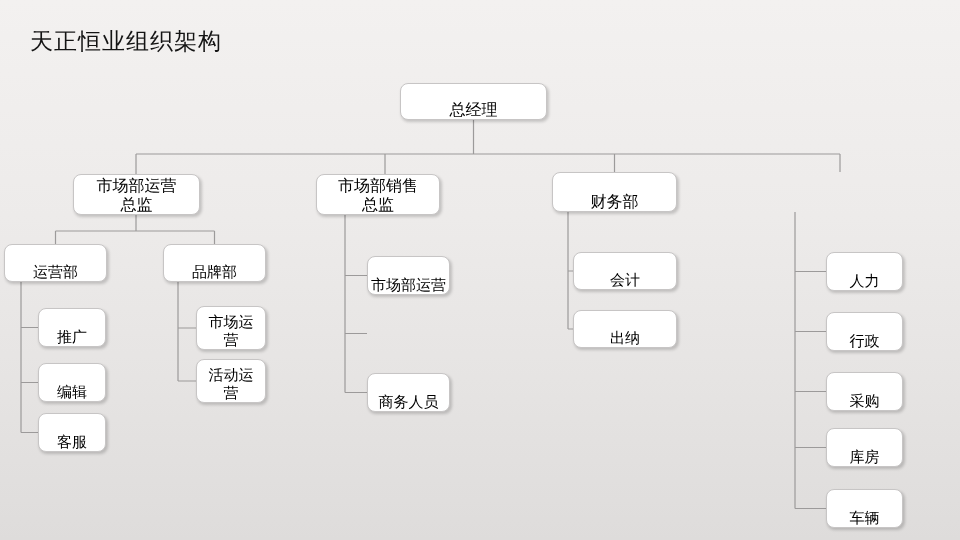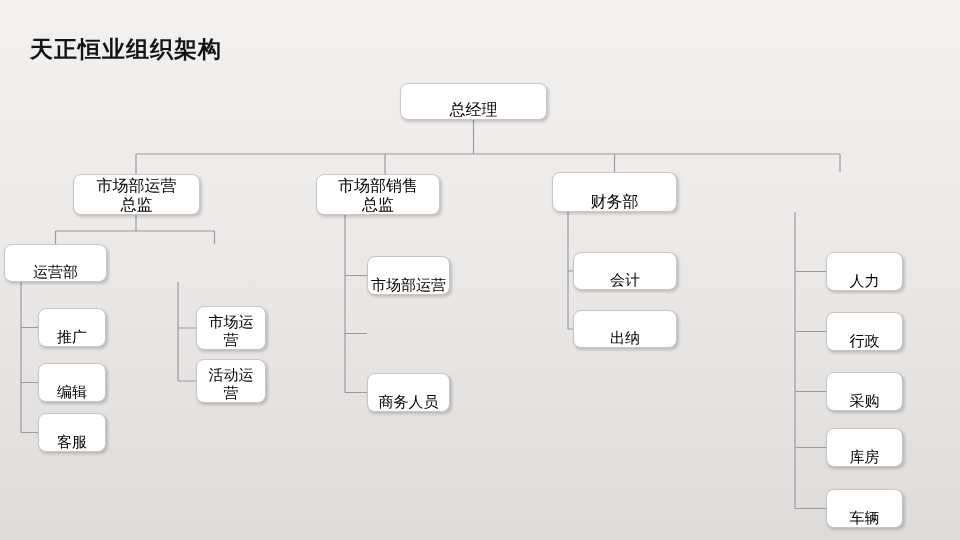--- a/index.html
+++ b/index.html
@@ -11,24 +11,23 @@
     height: 540px;
     overflow: hidden;
     background: linear-gradient(180deg, #f3f1f0 0%, #edebea 40%, #e6e4e3 70%, #dedcdb 100%);
   }
 
   .slide-title {
     position: absolute;
     left: 30px;
     top: 26px;
     font-size: 23px;
-    font-weight: bold;
+    font-weight: normal;
     color: #141414;
     letter-spacing: 1px;
-    margin-top: 8px;
   }
 
   svg.connectors {
     position: absolute;
     left: 0; top: 0;
     width: 960px; height: 540px;
   }
   svg.connectors path {
     fill: none;
     stroke: #9c9a9a;
@@ -82,20 +81,23 @@
     <span class="label">市场部销售
 总监</span>
   </div>
   <div class="node lvl2" style="left:552px;top:172px;width:125px;height:40px">
     <span class="label">财务部</span>
   </div>
 
   <div class="node" style="left:4px;top:244px;width:103px;height:38px">
     <span class="label">运营部</span>
   </div>
+  <div class="node" style="left:163px;top:244px;width:103px;height:38px">
+    <span class="label">品牌部</span>
+  </div>
   <div class="node" style="left:38px;top:308px;width:68px;height:39px">
     <span class="label">推广</span>
   </div>
   <div class="node" style="left:38px;top:363px;width:68px;height:39px">
     <span class="label">编辑</span>
   </div>
   <div class="node" style="left:38px;top:413px;width:68px;height:39px">
     <span class="label">客服</span>
   </div>
   <div class="node" style="left:196px;top:306px;width:70px;height:44px">

